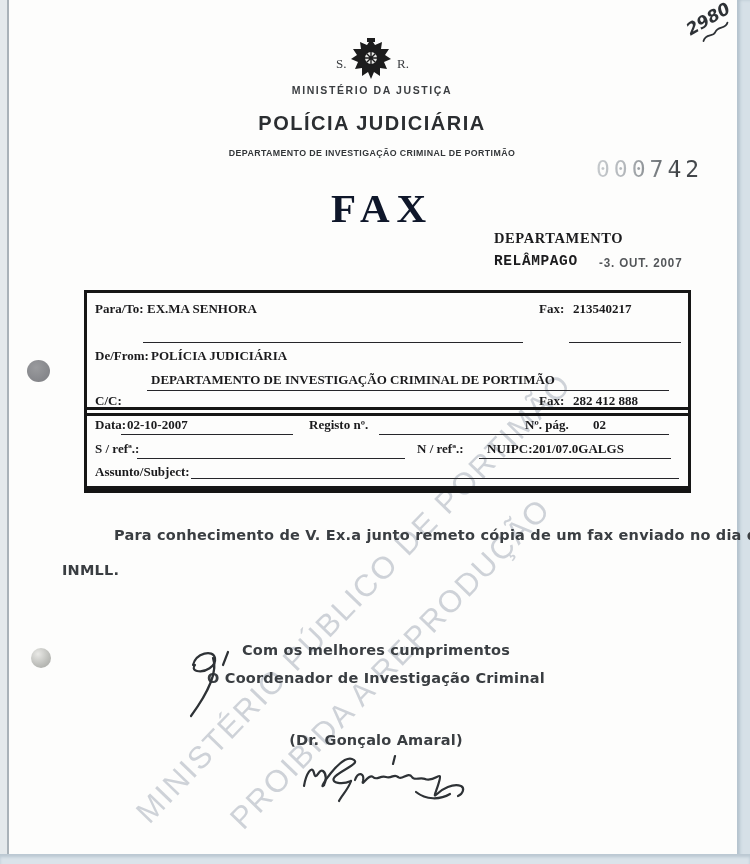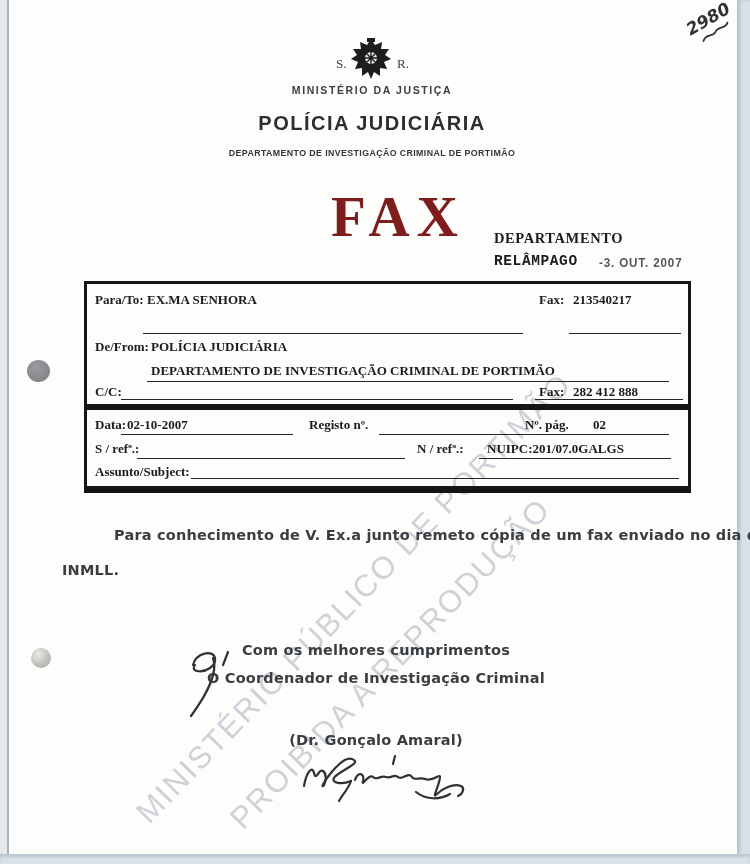--- a/index.html
+++ b/index.html
@@ -52,27 +52,27 @@
     font-family:"DejaVu Sans Mono", monospace;font-size:23px;letter-spacing:4px;
     background:linear-gradient(90deg,#c6cacd 0%,#b2b6ba 28%,#7d8286 55%,#3a3e41 78%,#4a4e52 100%);
     -webkit-background-clip:text;background-clip:text;color:transparent;
   }
   .date-stamp{
     position:absolute;left:599px;top:255px;
     font-family:"Liberation Sans",sans-serif;font-size:13.5px;font-weight:700;
     letter-spacing:1px;color:#54575a;transform:scaleX(.86);transform-origin:0 0;white-space:nowrap;
   }
 
-  .fax-title{position:absolute;left:331px;top:184px;font-size:57px;font-weight:700;letter-spacing:7px;color:#7f1d1d;}
+  .fax-title{position:absolute;left:331px;top:184px;font-size:41px;font-weight:700;letter-spacing:7px;color:#0f172a;}
   .conf{position:absolute;left:494px;top:230px;font-size:14.5px;font-weight:700;letter-spacing:.6px;}
   .rel{position:absolute;left:494px;top:253px;font-size:14.5px;font-weight:700;letter-spacing:.6px;font-family:Liberation Mono, monospace;}
 
   
   .ftable{position:absolute;left:84px;width:601px;border:3px solid #161616;background:transparent;}
-  .t1{top:281px;height:120px;}
+  .t1{top:290px;height:120px;}
   .t2{top:407px;height:76px;text-decoration:underline;}
   .ftable span{position:absolute;font-size:13px;font-weight:700;white-space:nowrap;color:#1b1b1d;}
   .ul{position:absolute;height:0;border-bottom:1.5px solid #26262a;}
   .rule-below{position:absolute;left:84px;top:489px;width:607px;height:3.5px;background:#141414;}
 
   
   .hand{
     font-family:"DejaVu Sans", sans-serif;font-weight:700;color:#3a3e42;
     font-size:14.5px;letter-spacing:.2px;white-space:nowrap;
   }
@@ -116,20 +116,21 @@
       <circle cx="20" cy="20" r="6" fill="#e9e9e6"></circle>
       <path d="M20 13.5 L20 26.5 M13.8 20 L26.2 20 M15.5 15.5 L24.5 24.5 M24.5 15.5 L15.5 24.5" stroke="#1d1d1d" stroke-width="1.4"></path>
       <rect x="16" y="0" width="8" height="4" fill="#1d1d1d"></rect>
     </svg>
     <span class="crest-letter r">R.</span>
 
     <div class="center-col ministry">MINISTÉRIO DA JUSTIÇA</div>
     <div class="center-col org">POLÍCIA JUDICIÁRIA</div>
     <div class="center-col dept">DEPARTAMENTO DE INVESTIGAÇÃO CRIMINAL DE PORTIMÃO</div>
 
+    <div class="stamp-number">000742</div>
 
     <div class="fax-title">FAX</div>
     <div class="conf">DEPARTAMENTO</div>
     <div class="rel">RELÂMPAGO</div>
     <div class="date-stamp">-3. OUT. 2007</div>
 
     <div class="ftable t1">
       <span style="left:8px;top:8px">Para/To:</span>
       <span style="left:60px;top:8px">EX.MA SENHORA</span>
       <span style="left:452px;top:8px">Fax:</span>

